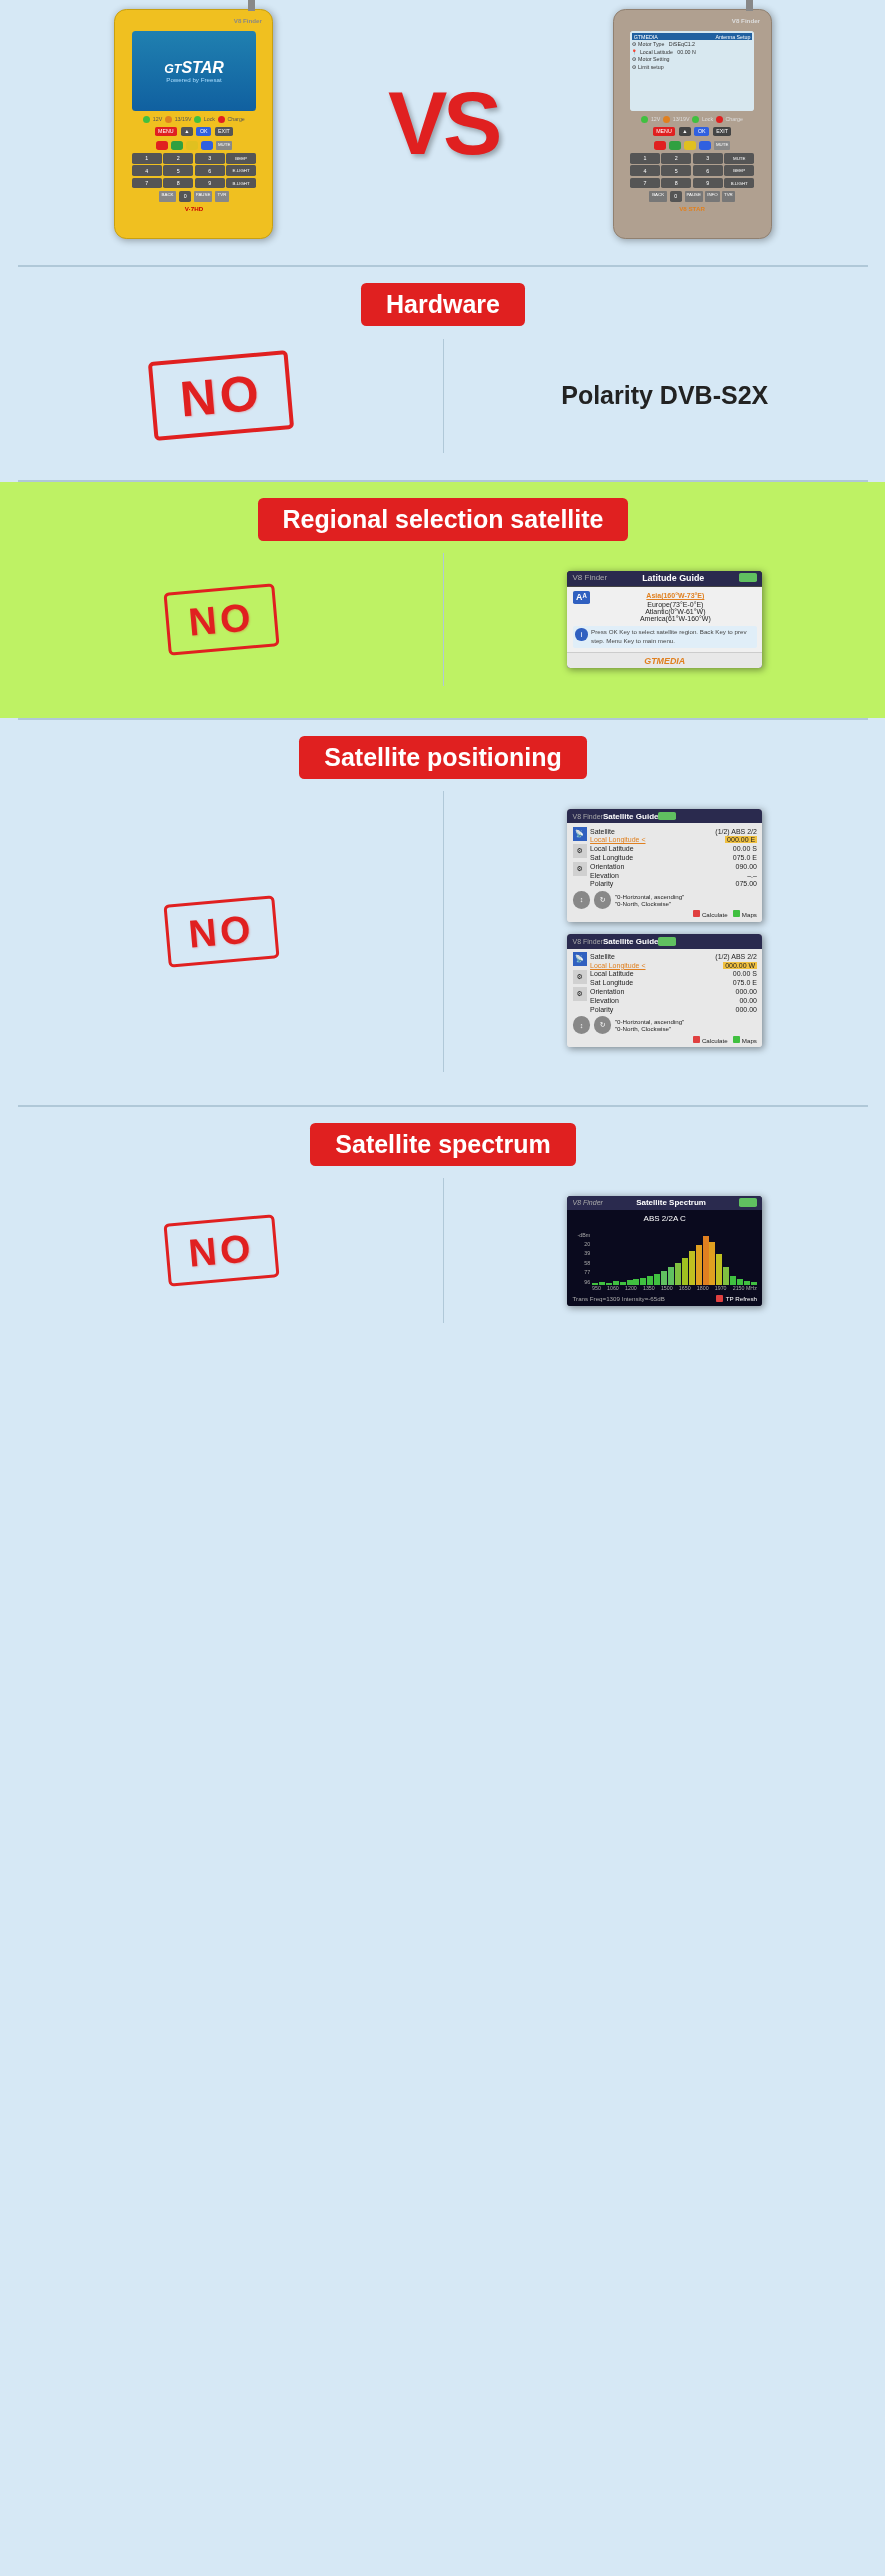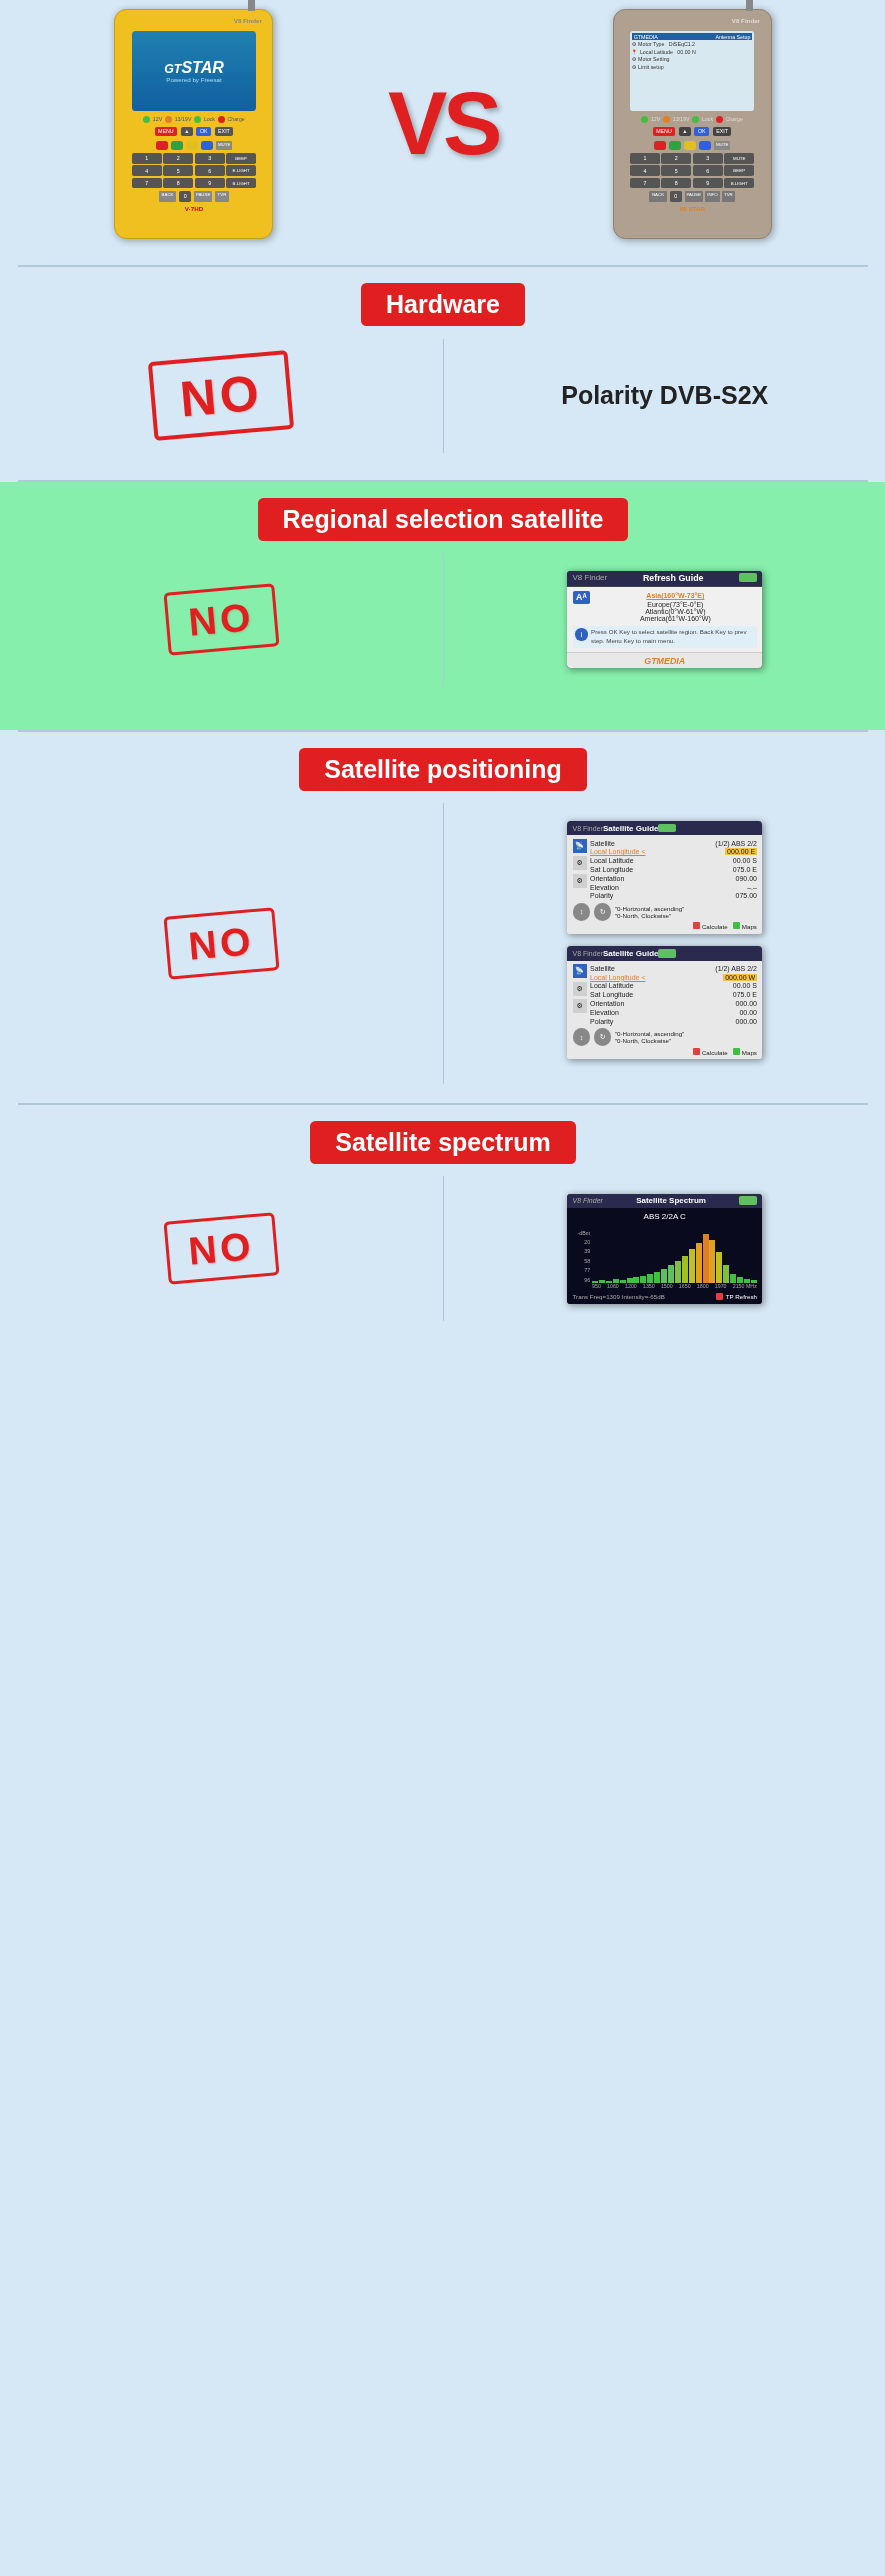--- a/index.html
+++ b/index.html
@@ -574,37 +574,37 @@
     </div>
     <div class="divider-v"></div>
     <div class="col-right">
       <div class="support-text">Polarity DVB-S2X</div>
     </div>
   </div>
 </div>
 
 <div class="section-divider"></div>
 
-<div style="background:#86efac; padding-bottom:44px;">
+<div style="background:#bef264; padding-bottom:32px;">
   <div class="section-header">
     <span class="section-title">Regional selection satellite</span>
   </div>
   <div class="two-col">
     <div class="col-left">
       <div class="no-stamp-sm">
         <div class="no-stamp-text">NO</div>
       </div>
     </div>
     <div class="divider-v"></div>
     <div class="col-right">
 
       <div class="v8-screen">
         <div class="v8-header">
           <span>V8 Finder</span>
-          <span class="v8-title">Refresh Guide</span>
+          <span class="v8-title">Latitude Guide</span>
           <div class="v8-battery"></div>
         </div>
         <div class="v8-setting-body">
 
           <div style="display:flex; gap:3.5px; align-items:flex-start; margin-bottom:3.5px;">
             <div style="background:#3060c0;color:#fff;padding:1.8px 3.5px;font-size:8.9px;font-weight:bold;border-radius:1.8px;">Aᴬ</div>
             <div style="flex:1;">
               <div class="v8-setting-row" style="color:#e08020;font-weight:bold;text-decoration:underline;">Asia(160°W-73°E)</div>
               <div class="v8-setting-normal">Europe(73°E-0°E)</div>
               <div class="v8-setting-normal">Atlantic(0°W-61°W)</div>
@@ -619,21 +619,21 @@
         <div class="v8-footer">
           <span class="v8-footer-logo gtmedia-logo-small">GTMEDIA</span>
         </div>
       </div>
     </div>
   </div>
 </div>
 
 <div class="section-divider"></div>
 
-<div style="background:#d6e8f5; padding-bottom:19px;">
+<div style="background:#d6e8f5; padding-bottom:33px;">
   <div class="section-header">
     <span class="section-title">Satellite positioning</span>
   </div>
   <div class="two-col">
     <div class="col-left">
       <div class="no-stamp-sm">
         <div class="no-stamp-text">NO</div>
       </div>
     </div>
     <div class="divider-v"></div>

